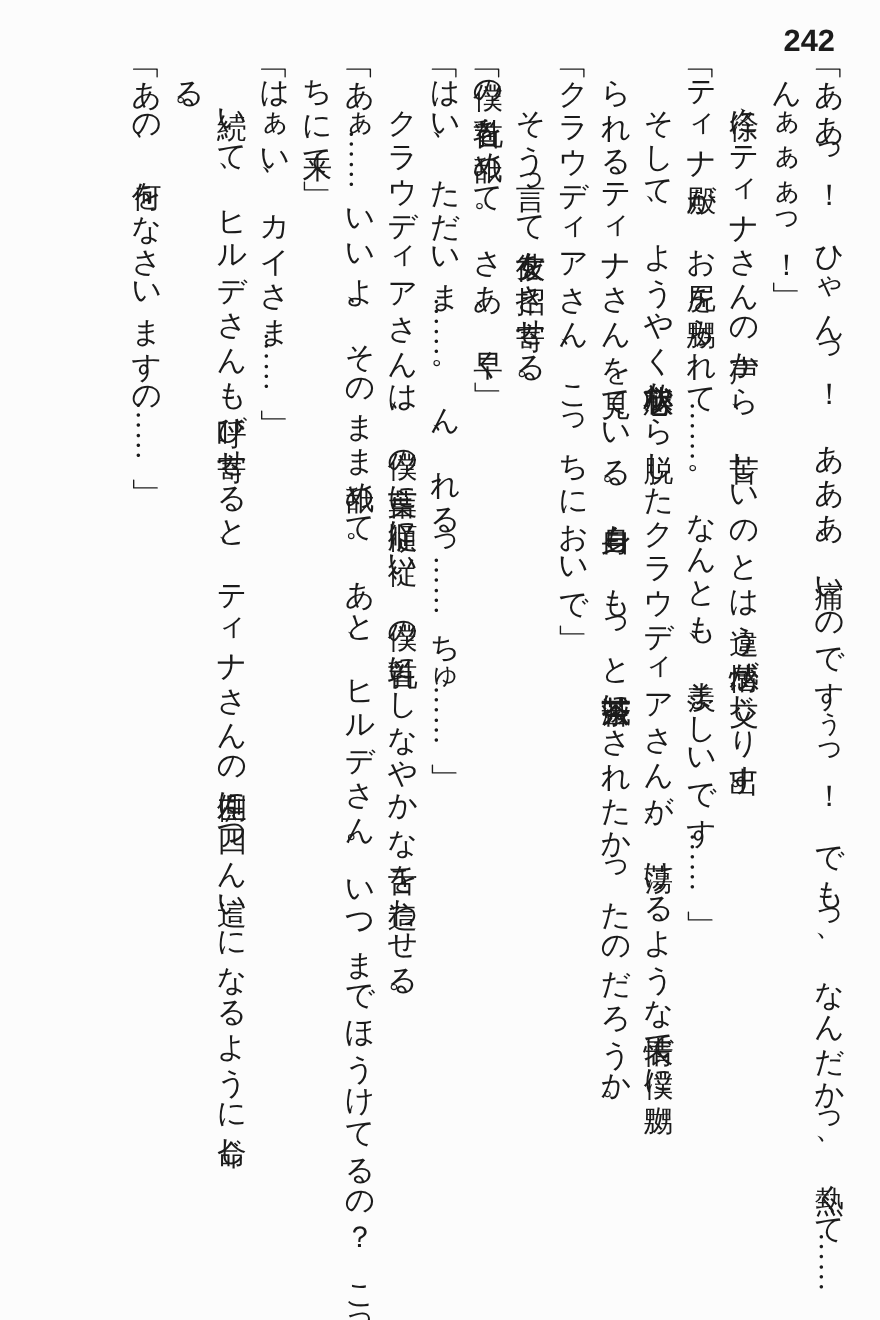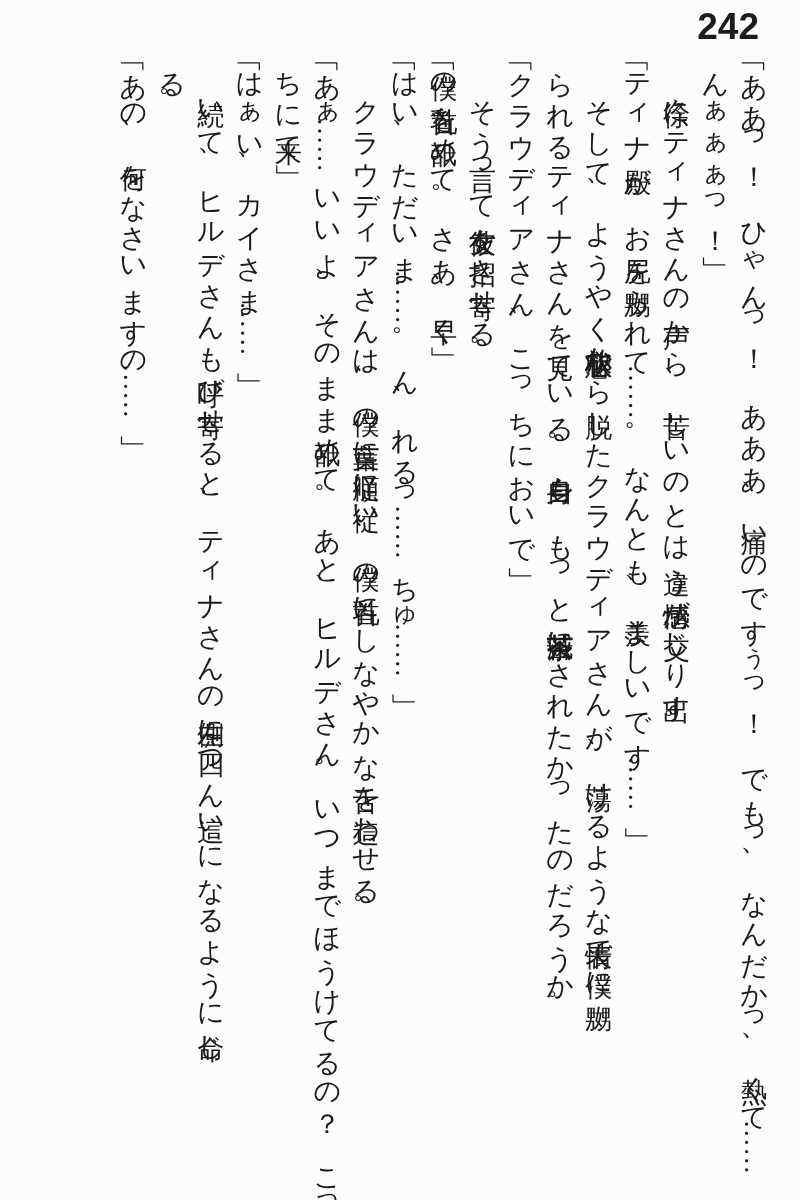--- a/index.html
+++ b/index.html
@@ -14,24 +14,24 @@
     font-family: "Liberation Serif", "DejaVu Serif", serif;
   }
   .page {
     position: relative;
     width: 800px;
     height: 1200px;
     background: #fcfcfc;
   }
   .page-number {
     position: absolute;
-    top: 6px;
+    top: 21px;
     right: 41px;
     font-family: "Liberation Sans", "DejaVu Sans", sans-serif;
-    font-size: 37px;
+    font-size: 28px;
     font-weight: 700;
     color: #1c1c1c;
     letter-spacing: 0px;
   }
   .text-block {
     position: absolute;
     top: 54px;
     right: 27px;
     height: 1112px;
     writing-mode: vertical-rl;

